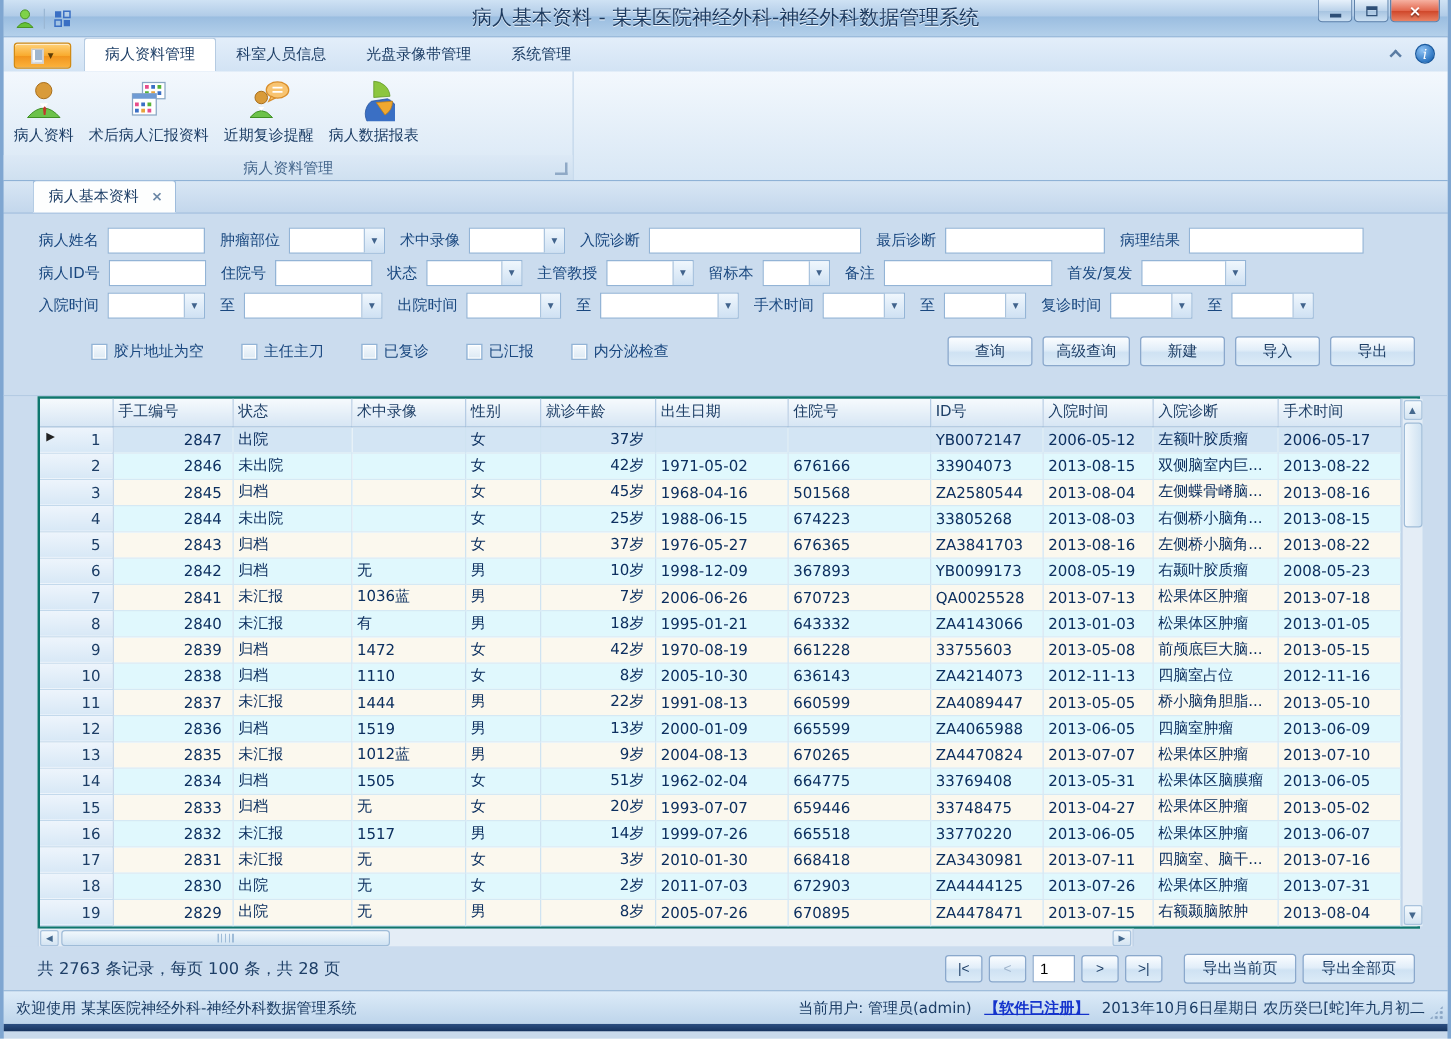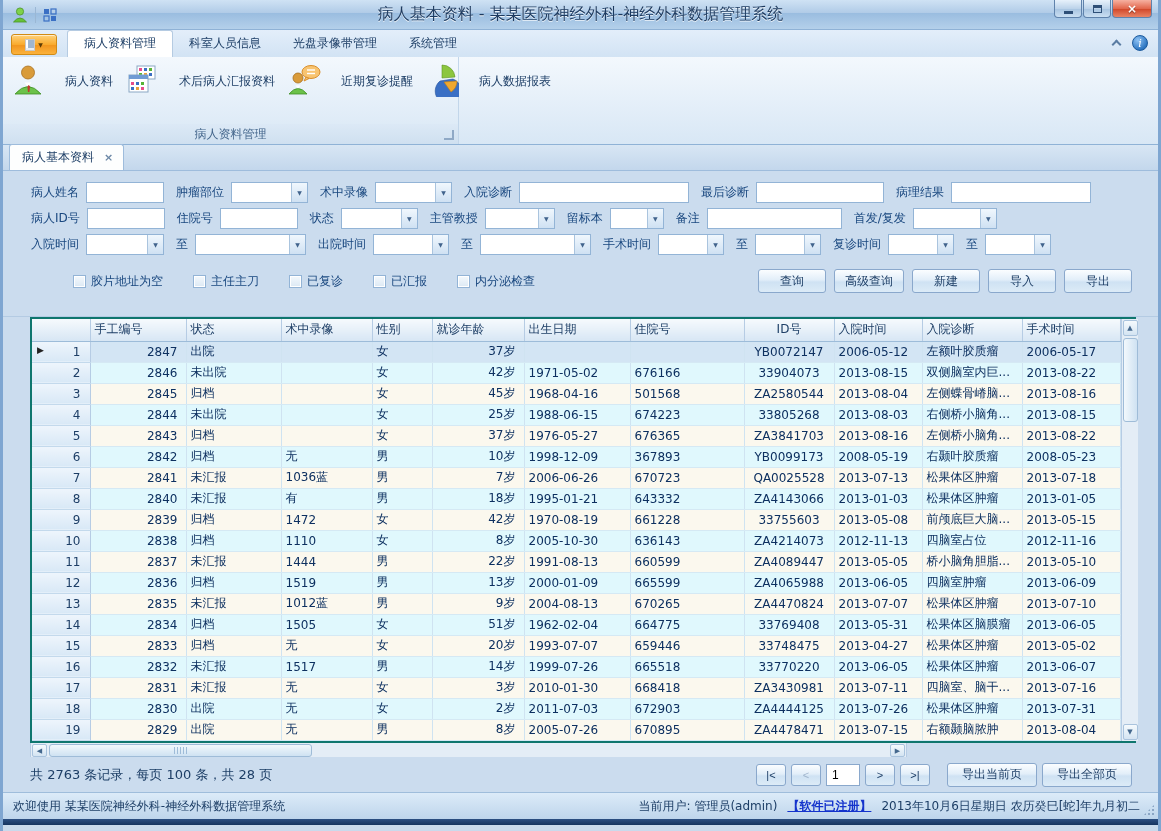--- a/index.html
+++ b/index.html
@@ -34,29 +34,29 @@
   .rtab.active { background:#fff; border:1px solid #b5cbe2; border-bottom:none; border-radius:3px 3px 0 0; }
   .ribbon-right { position:absolute; right:10px; top:5px; display:flex; align-items:center; gap:12px; }
   .chevron-up { width:7px; height:7px; border-left:2px solid #5a7ca3; border-top:2px solid #5a7ca3; transform:rotate(45deg); margin-top:3px; }
   .info-btn { width:16px; height:16px; border-radius:50%; background:radial-gradient(circle at 35% 30%, #8fc3f5, #2f77c2 70%, #1b5a9e);
     color:#fff; font-size:11px; font-style:italic; font-family:"DejaVu Serif",serif; display:flex; align-items:center; justify-content:center; border:1px solid #1b5a9e; }
 
   
   .ribbon-body { height:88px; flex:0 0 88px; background:linear-gradient(#f3f8fd,#dcea f6); background:linear-gradient(#f3f8fd,#d8e7f5); border-bottom:1px solid #8fb2d6; display:flex; }
   .ribbon-group { width:456px; display:flex; flex-direction:column; border-right:1px solid #c2d6ea; }
   .ribbon-buttons { flex:1; display:flex; align-items:flex-start; padding:3px 2px 0 2px; }
-  .rbtn { display:flex; flex-direction:row; align-items:center; padding:3px 6px 2px; border-radius:3px;gap:20px; }
+  .rbtn { display:flex; flex-direction:column; align-items:center; padding:3px 6px 2px; border-radius:3px; }
   .rbtn svg { width:34px; height:34px; }
   .rbtn .rlabel { font-size:12px; color:#1d3e66; margin-top:3px; white-space:nowrap; }
   .group-caption { height:20px; display:flex; align-items:center; justify-content:center; position:relative;
     background:linear-gradient(#dcE9f6,#cfe0f0); background:linear-gradient(#dce9f6,#cfe0f0); font-size:12px; color:#44668c; }
   .launcher { position:absolute; right:4px; bottom:4px; width:10px; height:10px; border-right:2px solid #8fa9c6; border-bottom:2px solid #8fa9c6; }
 
   
-  .doc-tabs { height:26px; flex:0 0 26px; background:linear-gradient(#d8e6f4,#c3d7ec); display:flex; align-items:flex-end; padding-left:6px; border-bottom:1px solid #9ebcdc; }
+  .doc-tabs { height:26px; flex:0 0 26px; background:linear-gradient(#d8e6f4,#c3d7ec); display:flex; align-items:flex-end; padding-left:23px; border-bottom:1px solid #9ebcdc; }
   .doc-tab { background:#fdfefe; border:1px solid #9ebcdc; border-bottom:none; border-radius:3px 3px 0 0;
     padding:4px 10px 4px 12px; font-size:12px; color:#1d3e66; display:flex; align-items:center; gap:10px; }
   .tab-close { color:#6b87a6; font-size:11px; font-weight:bold; }
 
   
   .filter-area { height:146px; flex:0 0 146px; background:#cbdcee; padding:10px 0 0 28px; border-bottom:1px solid #b4cbe3; }
   .frow { display:flex; align-items:center; height:22px; margin-bottom:4px; }
   .flabel { font-size:12px; color:#19477f; margin-right:7px; white-space:nowrap; }
   .fgap { width:12px; }
   .tinput { height:21px; background:#fff; border:1px solid #93b4d6; }
@@ -80,21 +80,21 @@
   th,td { font-size:12px; height:21px; padding:0 4px; overflow:hidden; white-space:nowrap; }
   thead th { height:22px; background:linear-gradient(#f6fafd,#dcea f6); background:linear-gradient(#f6fafd,#d7e6f4); color:#1d3e66; font-weight:normal; text-align:left;
     border-right:1px solid #b6cce4; border-bottom:1px solid #9dbcd9; }
   td { color:#0d3060; border-right:1px solid #cfe3f1; border-bottom:1px solid #d5e9f4; background:#fbf8ee; }
   tr.cyan td { background:#e0f8fd; }
   tr.sel td { background:#d3e5f4; }
   td.c0 { background:linear-gradient(#eef5fc,#d8e8f6) !important; border-right:1px solid #b6cce4; border-bottom:1px solid #c3d9ec;
     color:#1d3e66; text-align:right; padding-right:9px; position:relative; }
   .rowmark { position:absolute; left:5px; top:3px; font-size:9px; color:#222; }
   .c0{width:58px;} .c1{width:96px;} .c2{width:95px;} .c3{width:91px;} .c4{width:60px;} .c5{width:92px;}
-  .c6{width:106px;} .c7{width:114px;} .c8{width:90px;text-align:center;} .c9{width:88px;} .c10{width:100px;}
+  .c6{width:106px;} .c7{width:114px;} .c8{width:90px;} .c9{width:88px;} .c10{width:100px;}
   td.c1,td.c5 { text-align:right; padding-right:8px; }
   
   .vscroll { width:17px; flex:0 0 17px; background:#e4edf6; border-left:1px solid #b6cce4; display:flex; flex-direction:column; align-items:center; }
   .sbtn { width:15px; height:16px; background:linear-gradient(#f5fafd,#d4e4f2); border:1px solid #a9c3dd; border-radius:2px; margin:1px 0;
     display:flex; align-items:center; justify-content:center; font-size:7px; color:#44688e; }
   .vthumb { width:15px; height:84px; background:linear-gradient(90deg,#f2f8fc,#cfe2f2); border:1px solid #9fbcd8; border-radius:3px; margin-top:1px; }
   .vtrack { flex:1; }
   .sbtn-bottom { margin-top:auto; }
   
   .hscroll { width:877px; height:17px; background:#e4edf6; border:1px solid #b6cce4; border-top:none; display:flex; align-items:center; }

